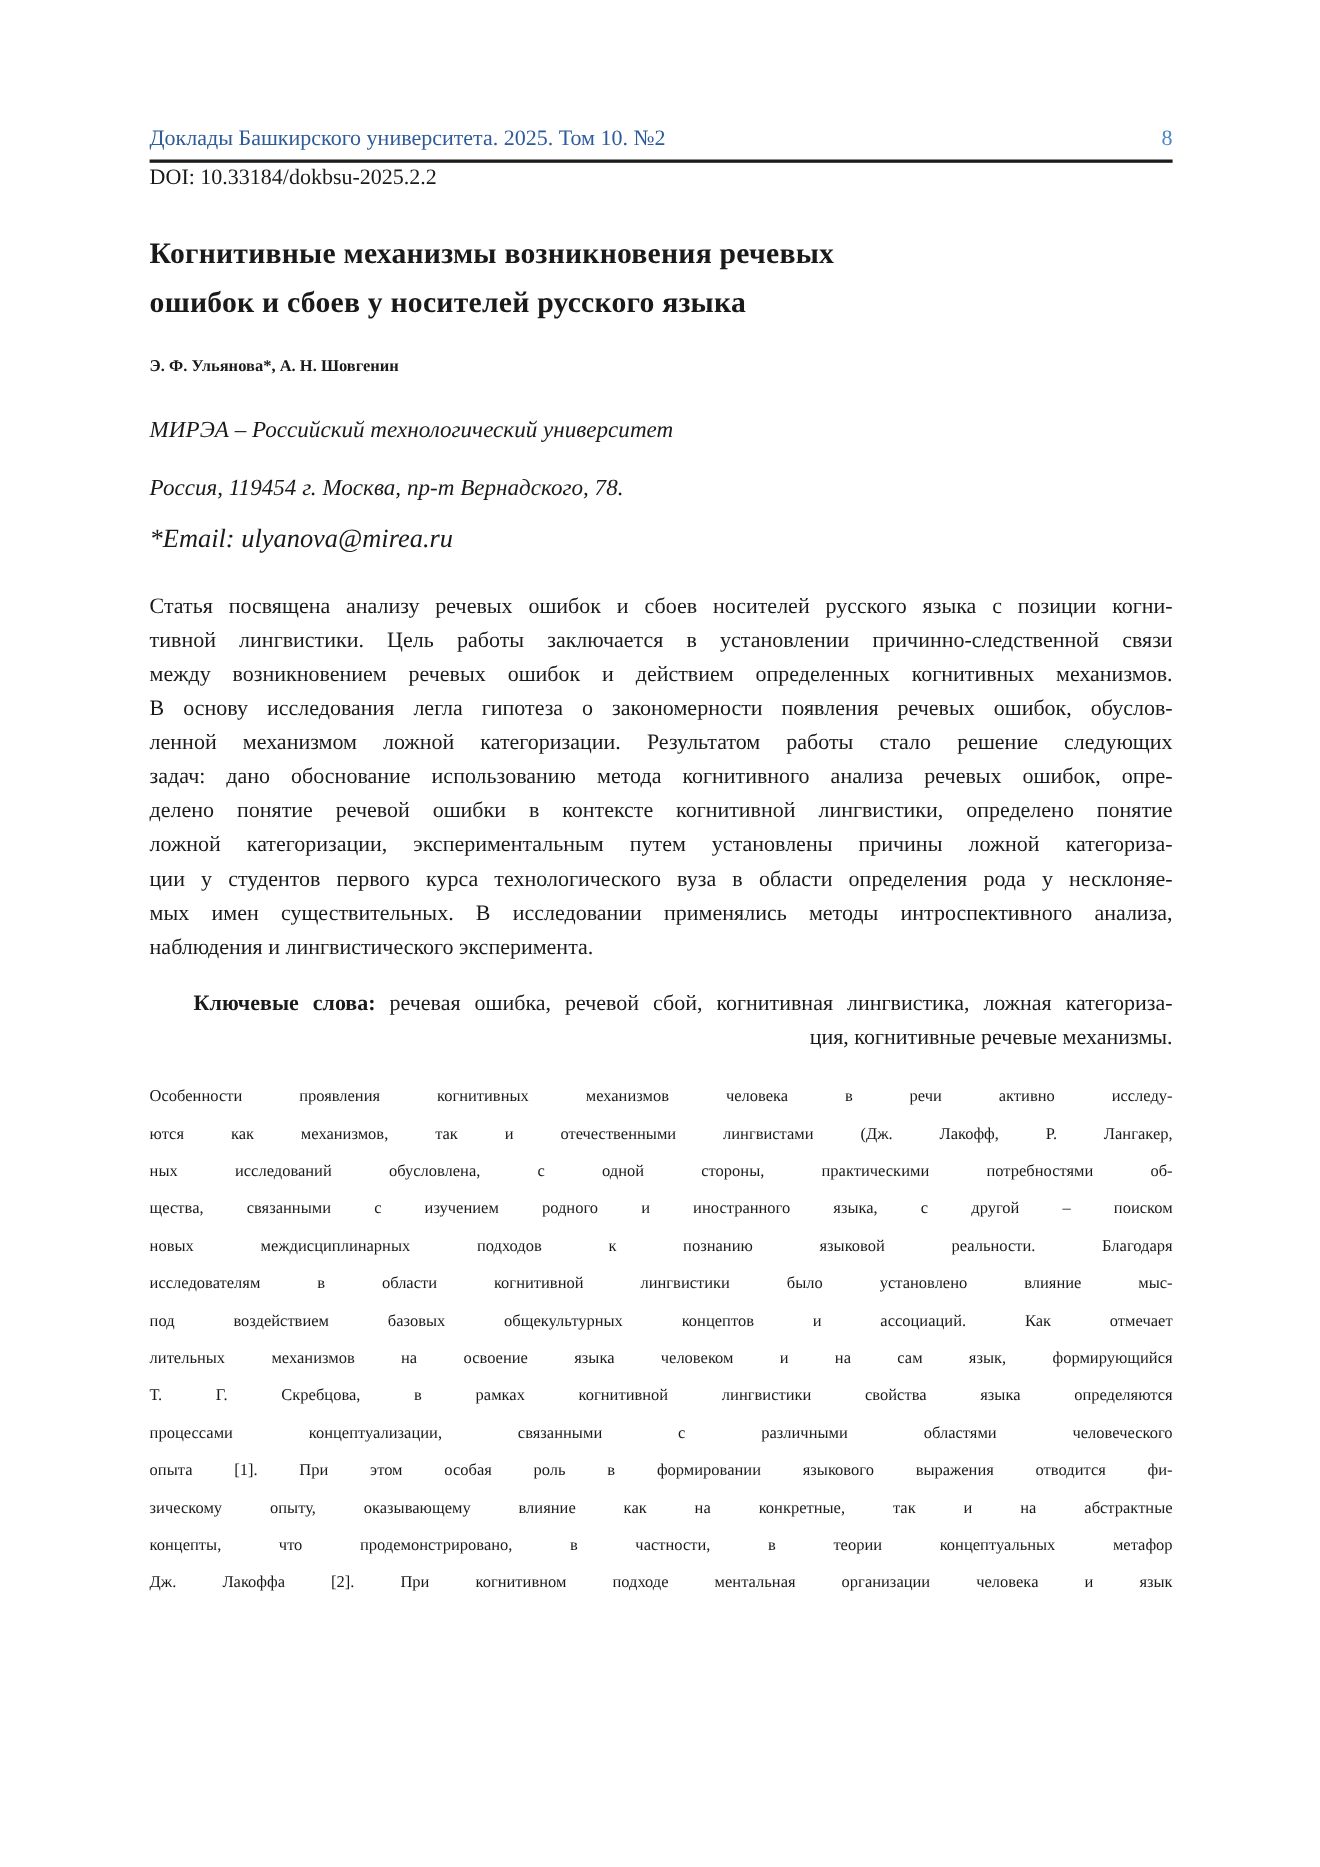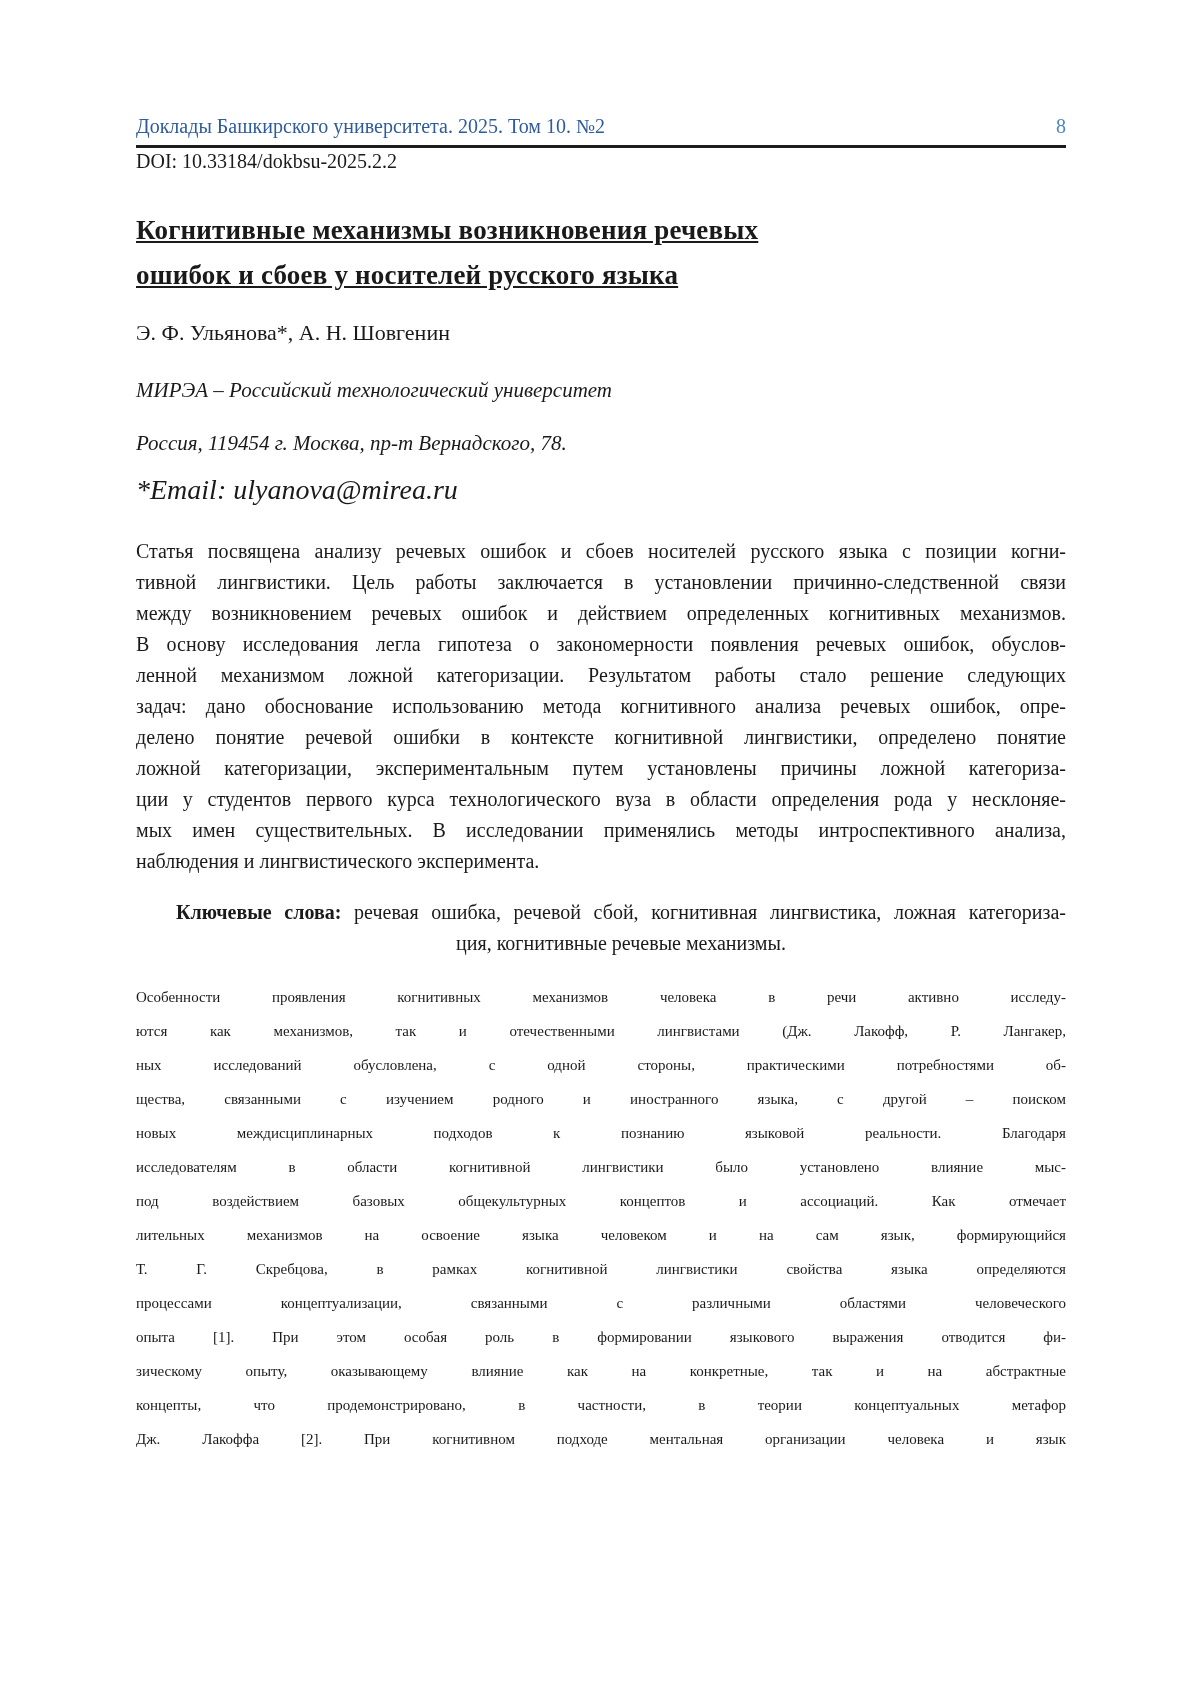--- a/index.html
+++ b/index.html
@@ -40,40 +40,40 @@
   }
 
   
   .article-title {
     margin-top: 34px;
     font-size: 27px;
     font-weight: bold;
     line-height: 45px;
     letter-spacing: 0.2px;
   }
-  .article-title .line { text-align: left; text-align-last: left; text-decoration: underline; }
+  .article-title .line { text-align: left; text-align-last: left; }
 
   .authors {
     margin-top: 21px;
-    font-size: 22px;
-    font-weight: normal;
+    font-size: 15px;
+    font-weight: bold;
     line-height: 28px;
   }
 
   
   .affiliation {
     margin-top: 28px;
     font-size: 21px;
     font-style: italic;
     line-height: 30px;
   }
   .affiliation .line { text-align: left; text-align-last: left; margin-top: 23px; }
   .email-line {
     margin-top: 19px;
-    font-size: 28px;
+    font-size: 24px;
     font-style: italic;
     line-height: 26px;
   }
 
   
   .abstract {
     margin-top: 33px;
     font-size: 20px;
     line-height: 31px;
   }
@@ -81,21 +81,21 @@
   .abstract .line:last-child { text-align-last: left; }
 
   
   .keywords {
     margin-top: 20px;
     font-size: 20px;
     line-height: 31px;
     margin-left: 40px;
   }
   .kw-first { text-align: justify; text-align-last: justify; }
-  .kw-last  { text-align: center; }
+  .kw-last  { text-align: right; }
   .kw-label { font-weight: bold; }
 
   
   .body-text {
     margin-top: 21px;
     font-size: 15px;
     line-height: 34px;
   }
   .body-text .line { text-align: justify; text-align-last: justify; }
 </style>

